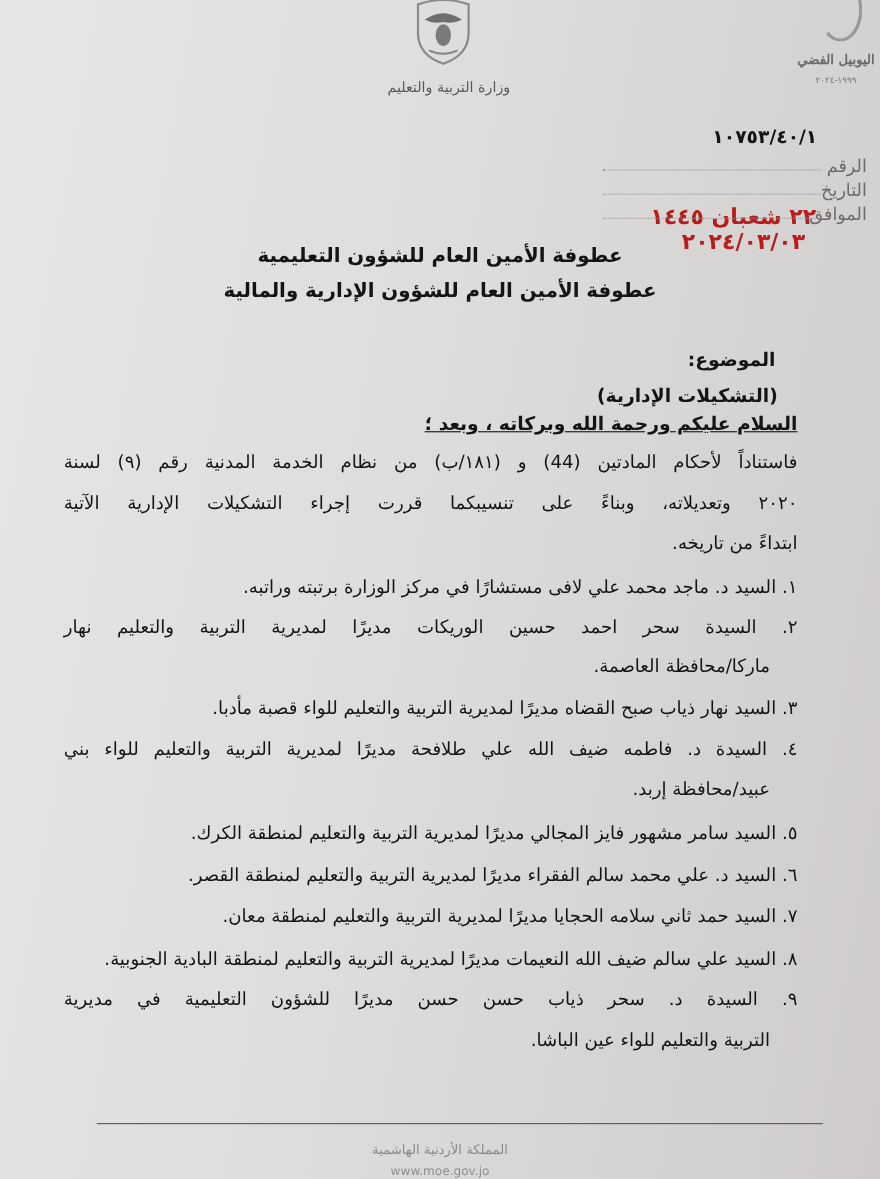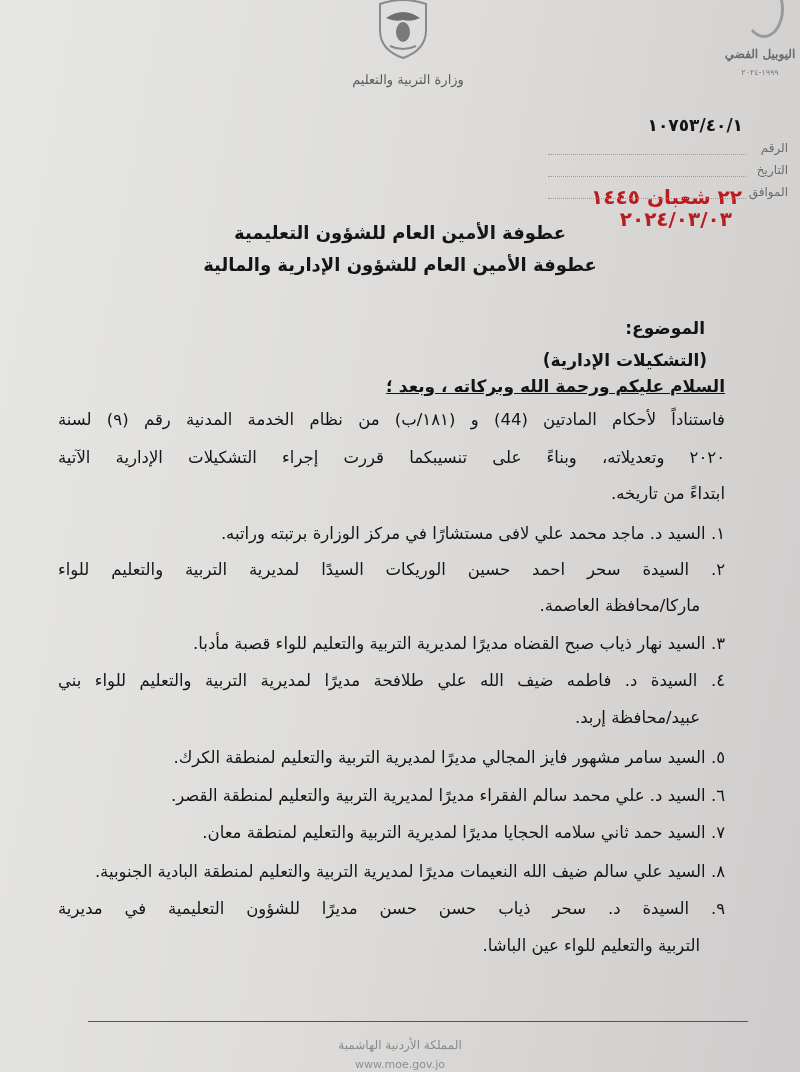--- a/index.html
+++ b/index.html
@@ -18,21 +18,21 @@
   }
   .jubilee { position: absolute; left: 720px; top: 0; width: 80px; height: 85px; text-align: center; }
   .jubilee .arc { position: absolute; left: 24px; top: -20px; width: 34px; height: 52px;
     border: 3px solid #9a9a9a; border-left-color: transparent; border-radius: 50%; }
   .jubilee .label { position: absolute; left: 0; right: 0; top: 47px; font-family: "DejaVu Serif", serif;
     font-size: 12px; color: #6a6a6a; font-weight: bold; }
   .jubilee .years { position: absolute; left: 0; right: 0; top: 68px; font-size: 8px; color: #777; }
 
   .meta { position: absolute; right: 12px; top: 115px; width: 240px; }
   .meta-row { position: relative; height: 22px; }
-  .meta-label { position: absolute; right: 0; top: 4px; font-size: 12px; color: #6b6b6b; }
+  .meta-label { position: absolute; right: 0; top: 4px; font-size: 16px; color: #6b6b6b; }
   .meta-dots { position: absolute; right: 42px; left: 0; top: 17px; border-bottom: 1px dotted #9a9a9a; }
   .meta-value { position: absolute; right: 46px; top: 0; font-weight: bold; font-size: 20px; color: #b91c1c; white-space: nowrap; letter-spacing: 1px; margin-top: 48px; }
   .ref-number { position: absolute; right: 57px; top: 115px; font-weight: bold; font-size: 17px; letter-spacing: 2px; direction: ltr; }
 
   .addressee { position: absolute; left: 0; right: 0; text-align: center; font-weight: bold; font-size: 18px; }
   .subject-label { position: absolute; right: 95px; top: 318px; font-size: 17px; font-weight: bold; }
   .subject-value { position: absolute; right: 93px; top: 350px; font-size: 17px; font-weight: bold; }
   .greeting { position: absolute; right: 75px; top: 372px; font-size: 17px; font-weight: bold; text-decoration: underline; }
   .body-line { position: absolute; right: 75px; left: 58px; font-size: 16.5px; text-align: justify; text-align-last: justify; white-space: nowrap; }
   .body-line.last { text-align-last: right; }
@@ -93,21 +93,21 @@
 
   <div class="body-line" style="top:410px;">فاستناداً لأحكام المادتين (44) و (١٨١/ب) من نظام الخدمة المدنية رقم (٩) لسنة</div>
   <div class="body-line" style="top:448px;">٢٠٢٠ وتعديلاته، وبناءً على تنسيبكما قررت إجراء التشكيلات الإدارية الآتية</div>
   <div class="body-line last" style="top:484px;">ابتداءً من تاريخه.</div>
 
   <div class="item" style="top:524px;">
     <span>١.</span> <span>السيد د. ماجد محمد علي لافى مستشارًا في مركز الوزارة برتبته وراتبه.</span>
   </div>
 
   <div class="item full" style="top:560px;">
-    <span>٢.</span> <span>السيدة سحر احمد حسين الوريكات السيدًا لمديرية التربية والتعليم للواء</span>
+    <span>٢.</span> <span>السيدة سحر احمد حسين الوريكات مديرًا لمديرية التربية والتعليم نهار</span>
   </div>
   <div class="item-cont" style="top:596px;">ماركا/محافظة العاصمة.</div>
 
   <div class="item" style="top:634px;">
     <span>٣.</span> <span>السيد نهار ذياب صبح القضاه مديرًا لمديرية التربية والتعليم للواء قصبة مأدبا.</span>
   </div>
 
   <div class="item full" style="top:671px;">
     <span>٤.</span> <span>السيدة د. فاطمه ضيف الله علي طلافحة مديرًا لمديرية التربية والتعليم للواء بني</span>
   </div>

